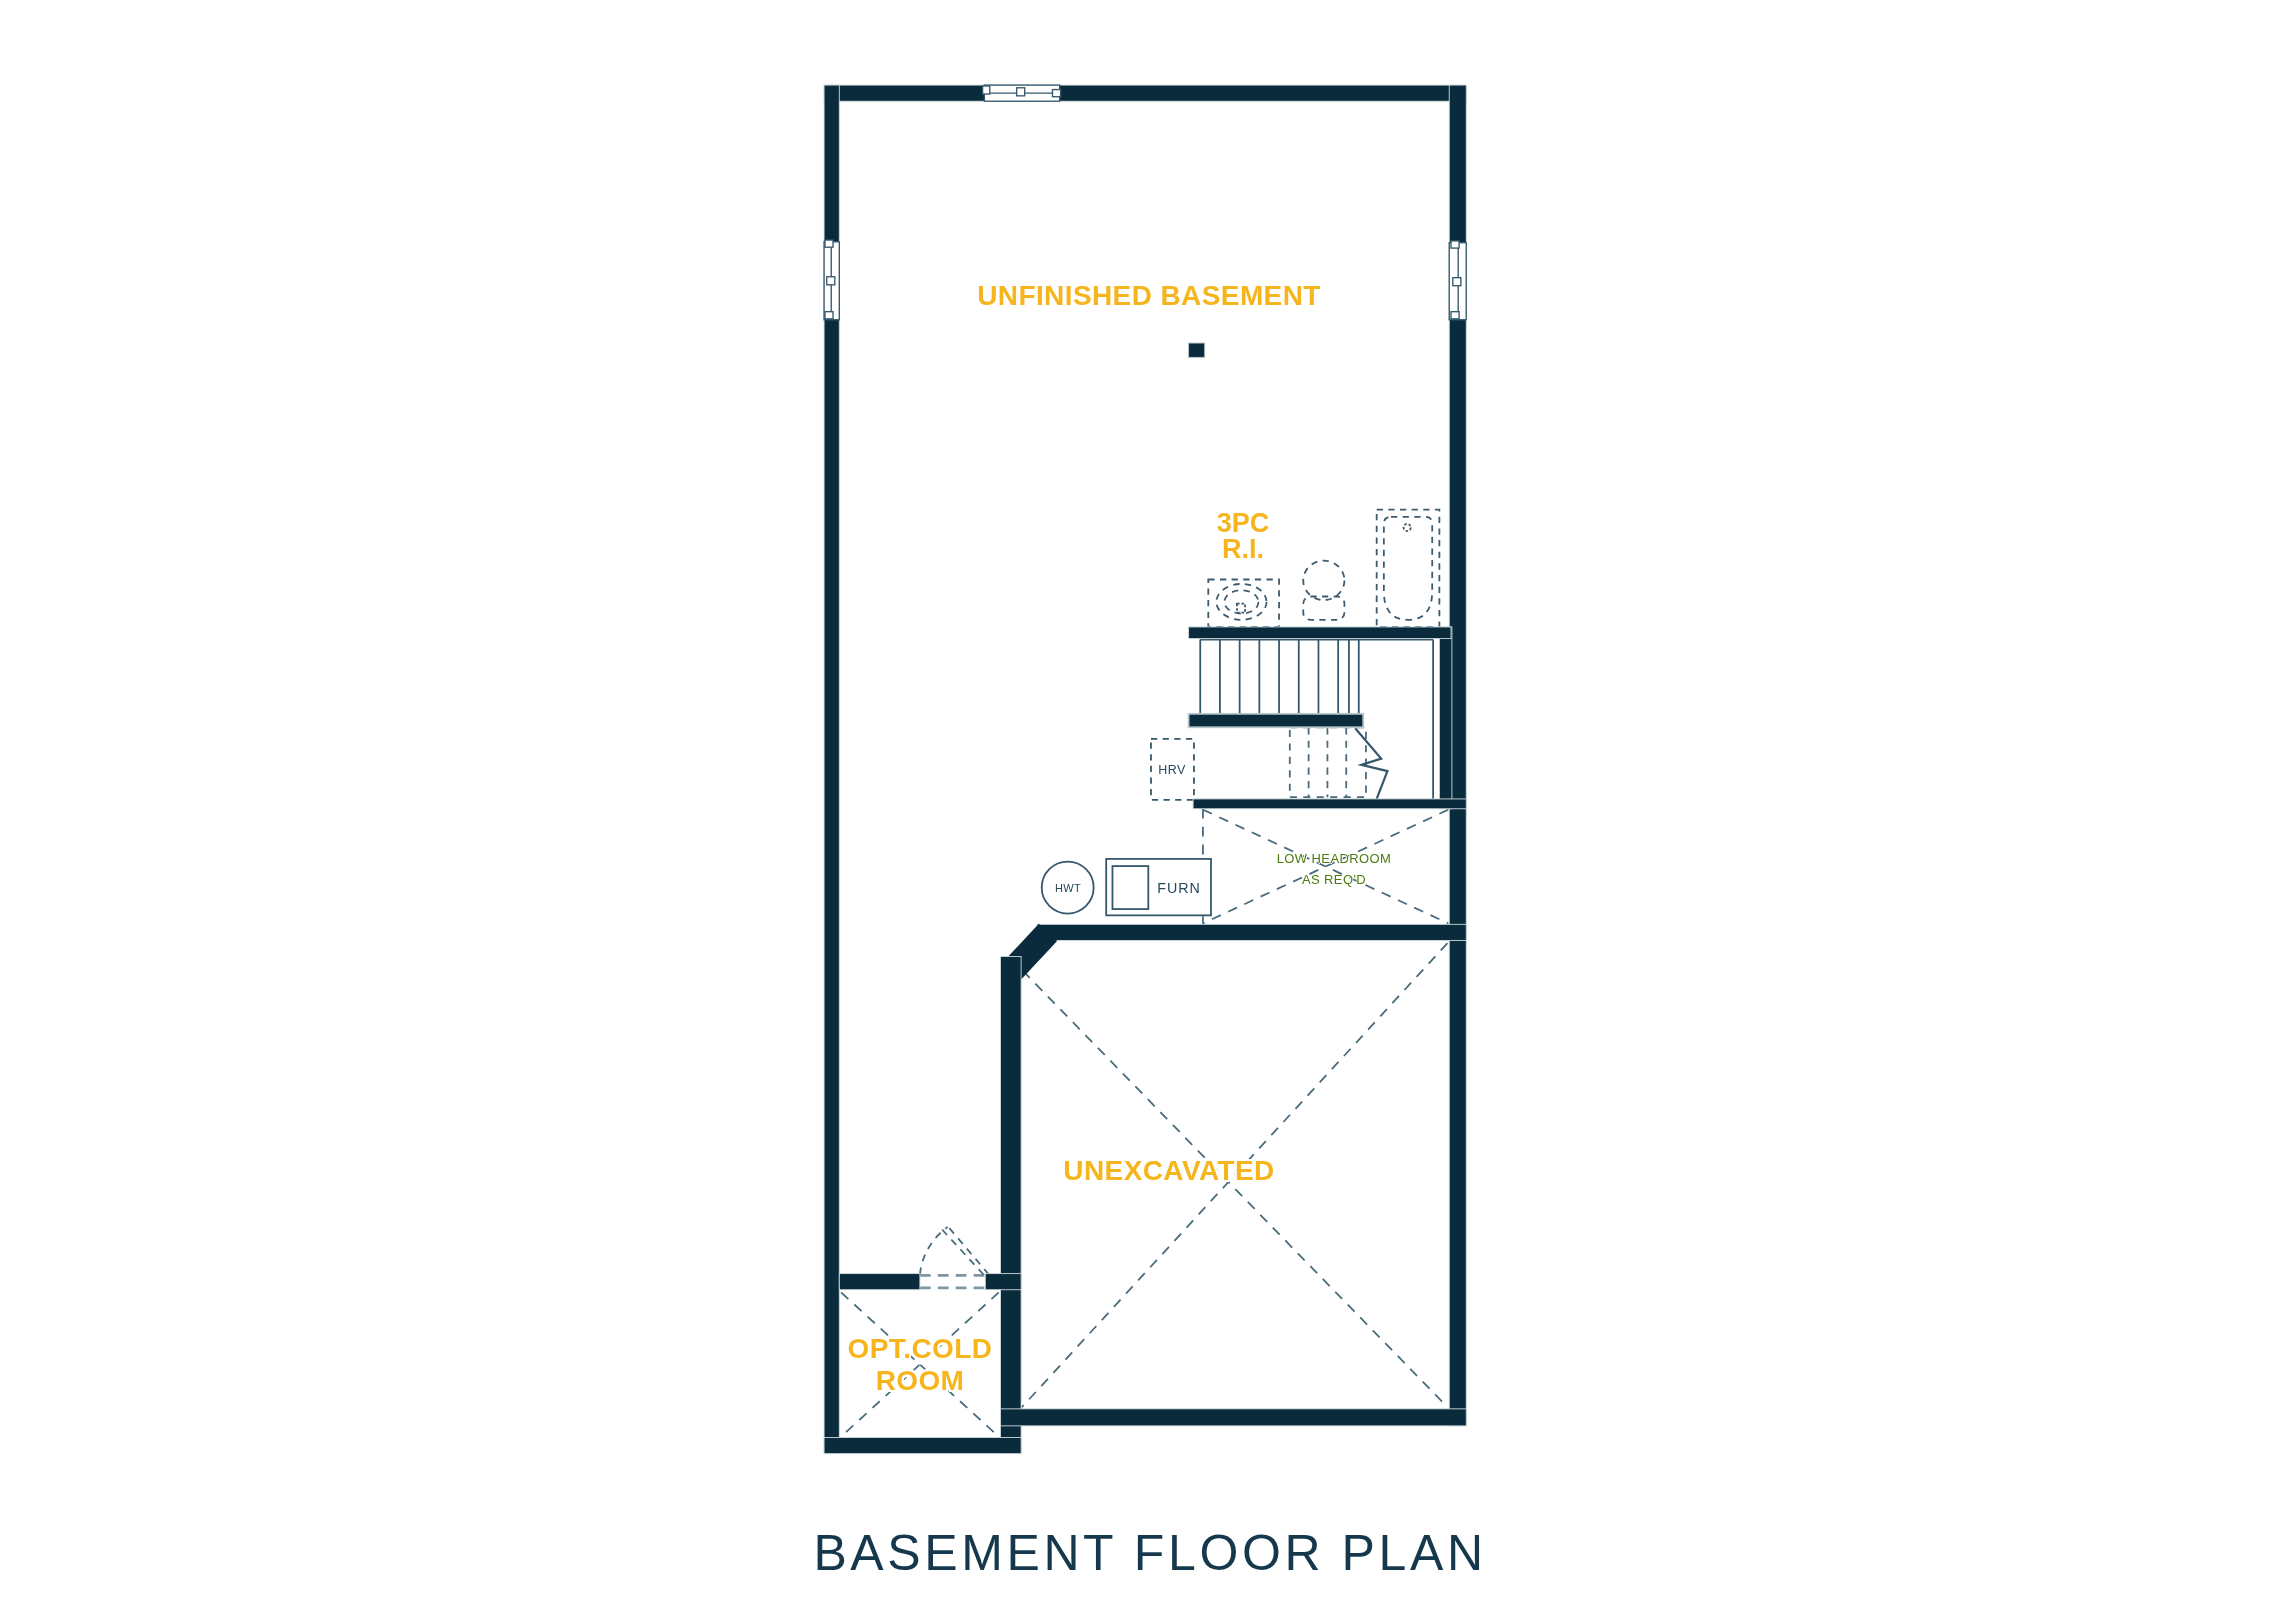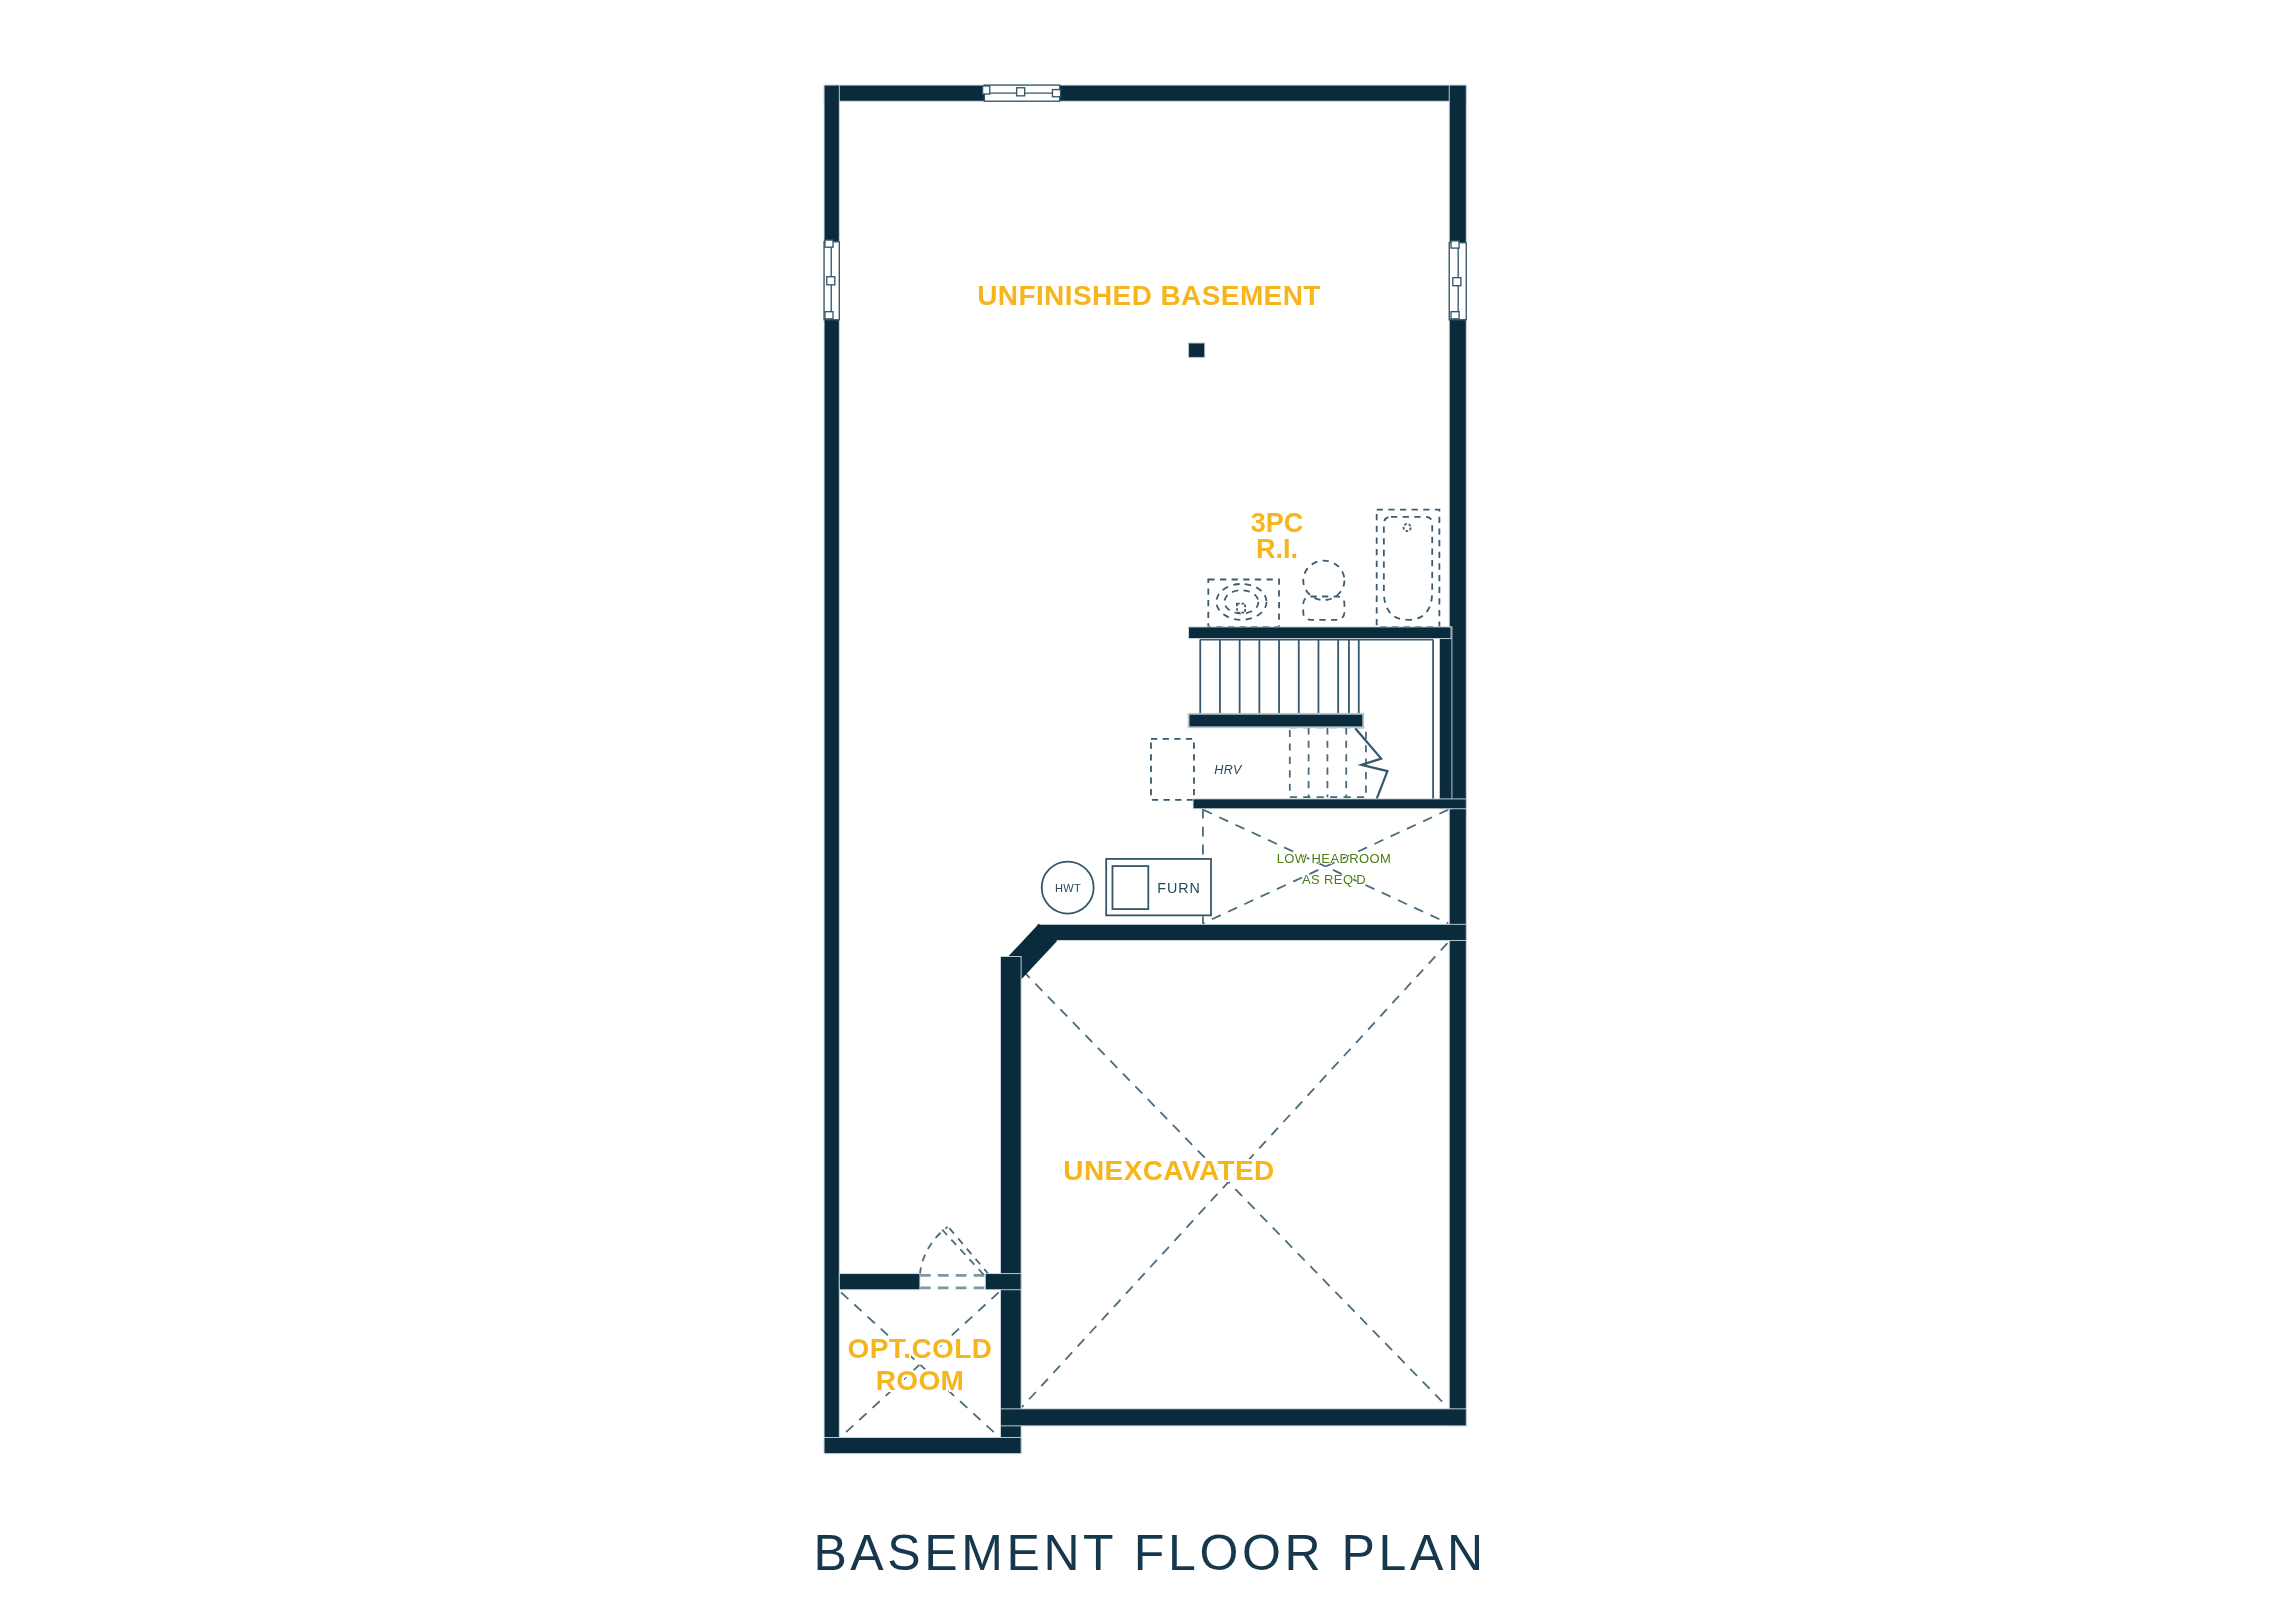--- a/index.html
+++ b/index.html
@@ -146,26 +146,26 @@
         <line x1="1628" y1="271" x2="1628" y2="357"></line>
         <rect x="1620" y="269" width="9" height="8" fill="#ffffff"></rect>
         <rect x="1622" y="310" width="9" height="9" fill="#ffffff"></rect>
         <rect x="1620" y="348" width="9" height="8" fill="#ffffff"></rect>
       </g>
     </g>
   </svg>
 
   <div class="lbl room-label" style="left:1149px;top:296px;">UNFINISHED BASEMENT</div>
 
-  <div class="lbl ri-label" style="left:1277px;top:536px;">
+  <div class="lbl ri-label" style="left:1243px;top:536px;">
     <div class="line">3PC</div>
     <div class="line">R.I.</div>
   </div>
 
-  <div class="lbl equip-label hrv" style="left:1228px;top:770px;font-style:italic;">HRV</div>
+  <div class="lbl equip-label hrv" style="left:1172px;top:770px;">HRV</div>
 
   <div class="lbl equip-label hwt" style="left:1068px;top:888px;">HWT</div>
 
   <div class="lbl equip-label furn" style="left:1179px;top:888px;">FURN</div>
 
   <div class="lbl note-label" style="left:1334px;top:870px;">
     <div class="line">LOW HEADROOM</div>
     <div class="line">AS REQ'D</div>
   </div>
 

